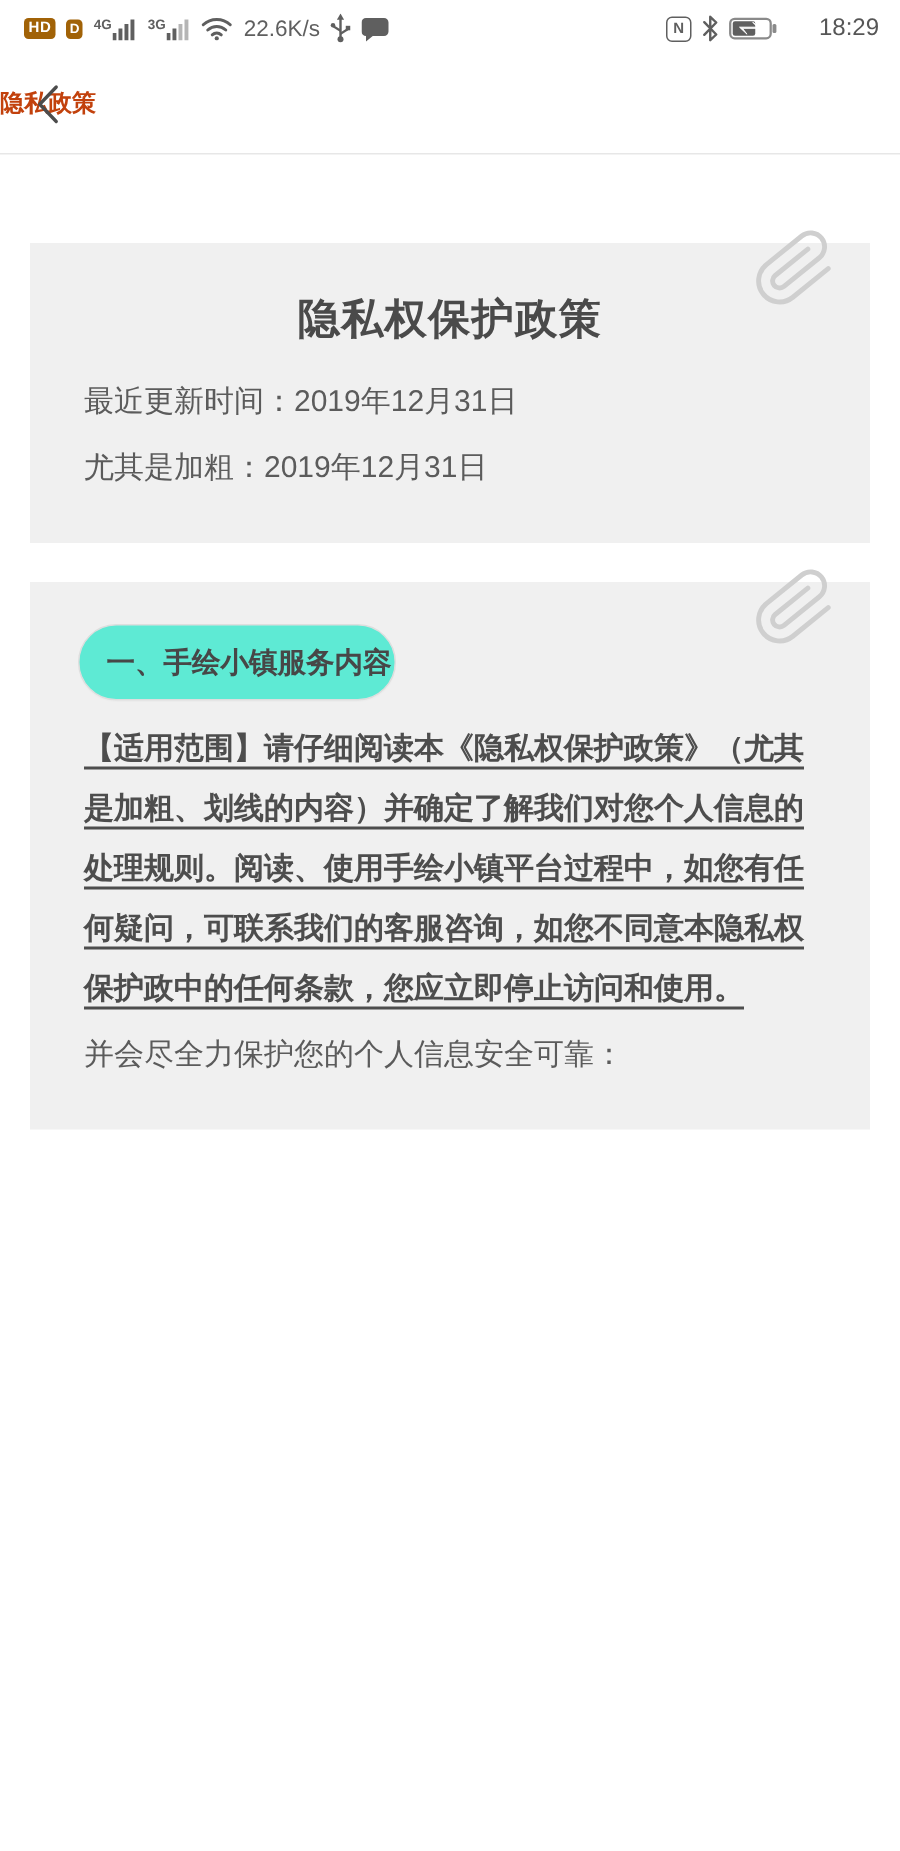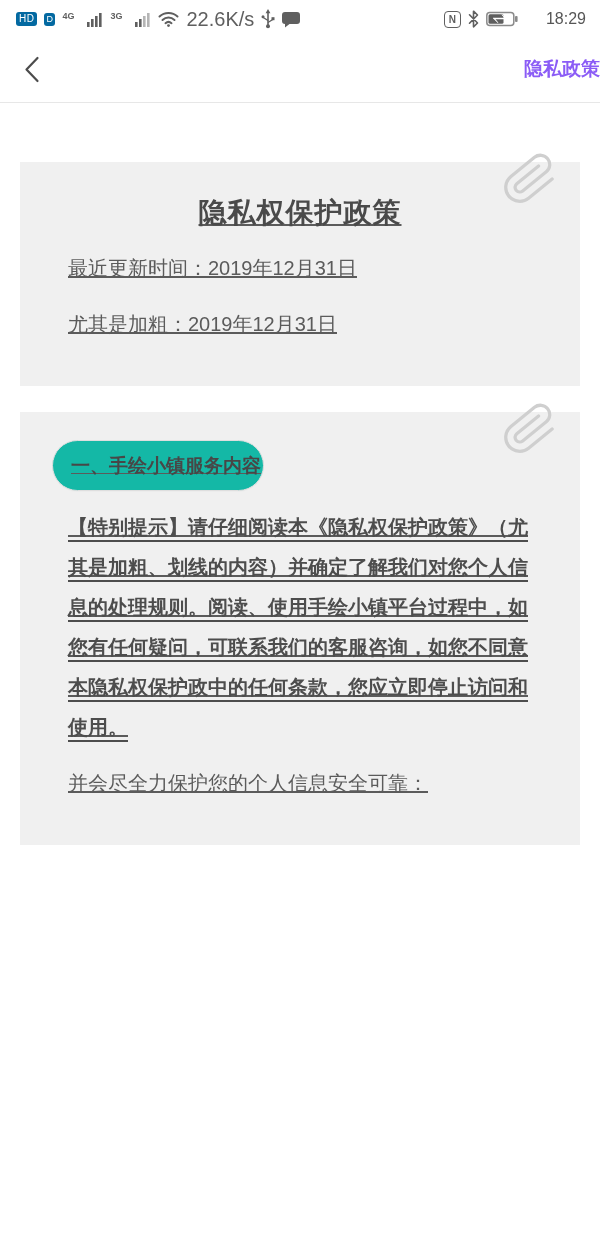--- a/index.html
+++ b/index.html
@@ -11,68 +11,68 @@
     color:#5b5b5b;
   }
 
   
   .status-bar {
     height:36px; display:flex; align-items:center; justify-content:space-between;
     padding:2px 14px 0 16px; color:#5f5f5f;
   }
   .sb-group { display:flex; align-items:center; gap:7px; }
   .badge {
-    background:#0369a1; color:#fff; font-size:10px; font-weight:400;
+    background:#a16207; color:#fff; font-size:10px; font-weight:700;
     border-radius:3px; padding:2px 3px; line-height:1; letter-spacing:.5px;
   }
   .badge.sm { padding:2px 2px; font-size:9px; }
-  .sig { display:inline-flex; align-items:flex-start;gap:12px; }
+  .sig { display:inline-flex; align-items:flex-start; }
   .sig-label { font-size:9px; font-weight:600; margin-right:1px; line-height:1; }
-  .sb-text { font-size:20px; }
+  .sb-text { font-size:15px; }
   .nfc-box {
     width:17px; height:17px; border:1.7px solid #5f5f5f; border-radius:4px;
     display:inline-flex; align-items:center; justify-content:center;
     font-size:10px; font-weight:700; color:#5f5f5f;
   }
   .time { font-size:16px; color:#565656;margin-left:20px; }
 
   
   .nav-bar {
     height:67px; position:relative; display:flex; align-items:center;
     background:#fff; border-bottom:1px solid #e7e7e7;
   }
   .back-btn { position:absolute; left:24px; top:20px; cursor:pointer; }
   .nav-title {
-    flex:1; text-align:right; font-size:19px; font-weight:700; color:#8b5cf6;
+    flex:1; text-align:left; font-size:16px; font-weight:700; color:#c2410c;
   }
 
   
-  .content { padding-top:59px;text-decoration:underline; }
+  .content { padding-top:59px; }
   .card {
     position:relative; margin:0 20px 26px; background:#f0f0f0;
     padding:24px 32px 26px;
   }
   .clip {
     position:absolute; top:-15px; right:22px; pointer-events:none;
   }
   .card-title {
     margin:8px 0 16px; text-align:center;
     font-size:28px; font-weight:700; color:#4a4a4a; letter-spacing:1px;
   }
-  .meta, .para { margin:16px; font-size:20px; line-height:40px; color:#5b5b5b; }
+  .meta, .para { margin:4px; font-size:20px; line-height:40px; color:#5b5b5b; }
   .indent { text-indent:2em; }
   .notice {
     font-weight:700; color:#4d4d4d;
     text-decoration:underline; text-decoration-thickness:1.5px; text-underline-offset:6px;
     margin-bottom:2px;
   }
   .toc { white-space:pre-wrap; }
   .pill {
     width:212px; height:51px; margin:4px 0 12px;
-    background:#14b8a6; border:1px solid #dedede; border-radius:26px;
+    background:#5eead4; border:1px solid #dedede; border-radius:26px;
     display:flex; align-items:center; padding-left:18px;
     font-size:19px; font-weight:700; color:#474747;
     box-shadow:0 1px 1px rgba(0,0,0,0.02);
   }
 </style>
 </head>
 <body>
 
 <div class="status-bar">
   <div class="sb-group">
@@ -151,17 +151,17 @@
     <p class="meta">尤其是加粗：2019年12月31日</p>
   </section>
 
   <section class="card">
     <svg class="clip" width="56" height="64" viewBox="0 0 24 24" style="transform:rotate(6deg);">
       <path d="M21.44 11.05l-9.19 9.19a6 6 0 0 1-8.49-8.49l9.19-9.19a4 4 0 0 1 5.66 5.66l-9.2 9.19a2 2 0 0 1-2.83-2.83l8.49-8.48" fill="none" stroke="#cfcfcf" stroke-width="1.4" stroke-linecap="round" stroke-linejoin="round"></path>
     </svg>
     <div class="pill">
       <span>一、手绘小镇服务内容</span>
     </div>
-    <p class="para notice">【特别提示】请仔细阅读本《隐私权保护政策》（尤其是加粗、划线的内容）并确定了解我们对您个人信息的处理规则。阅读、使用手绘小镇平台过程中，如您有任何疑问，可联系我们的客服咨询，如您不同意本隐私权保护政中的任何条款，您应立即停止访问和使用。</p>
+    <p class="para notice">【适用范围】请仔细阅读本《隐私权保护政策》（尤其是加粗、划线的内容）并确定了解我们对您个人信息的处理规则。阅读、使用手绘小镇平台过程中，如您有任何疑问，可联系我们的客服咨询，如您不同意本隐私权保护政中的任何条款，您应立即停止访问和使用。</p>
     <p class="para">并会尽全力保护您的个人信息安全可靠：</p>
   </section>
 
 </div>
 
 </body></html>

